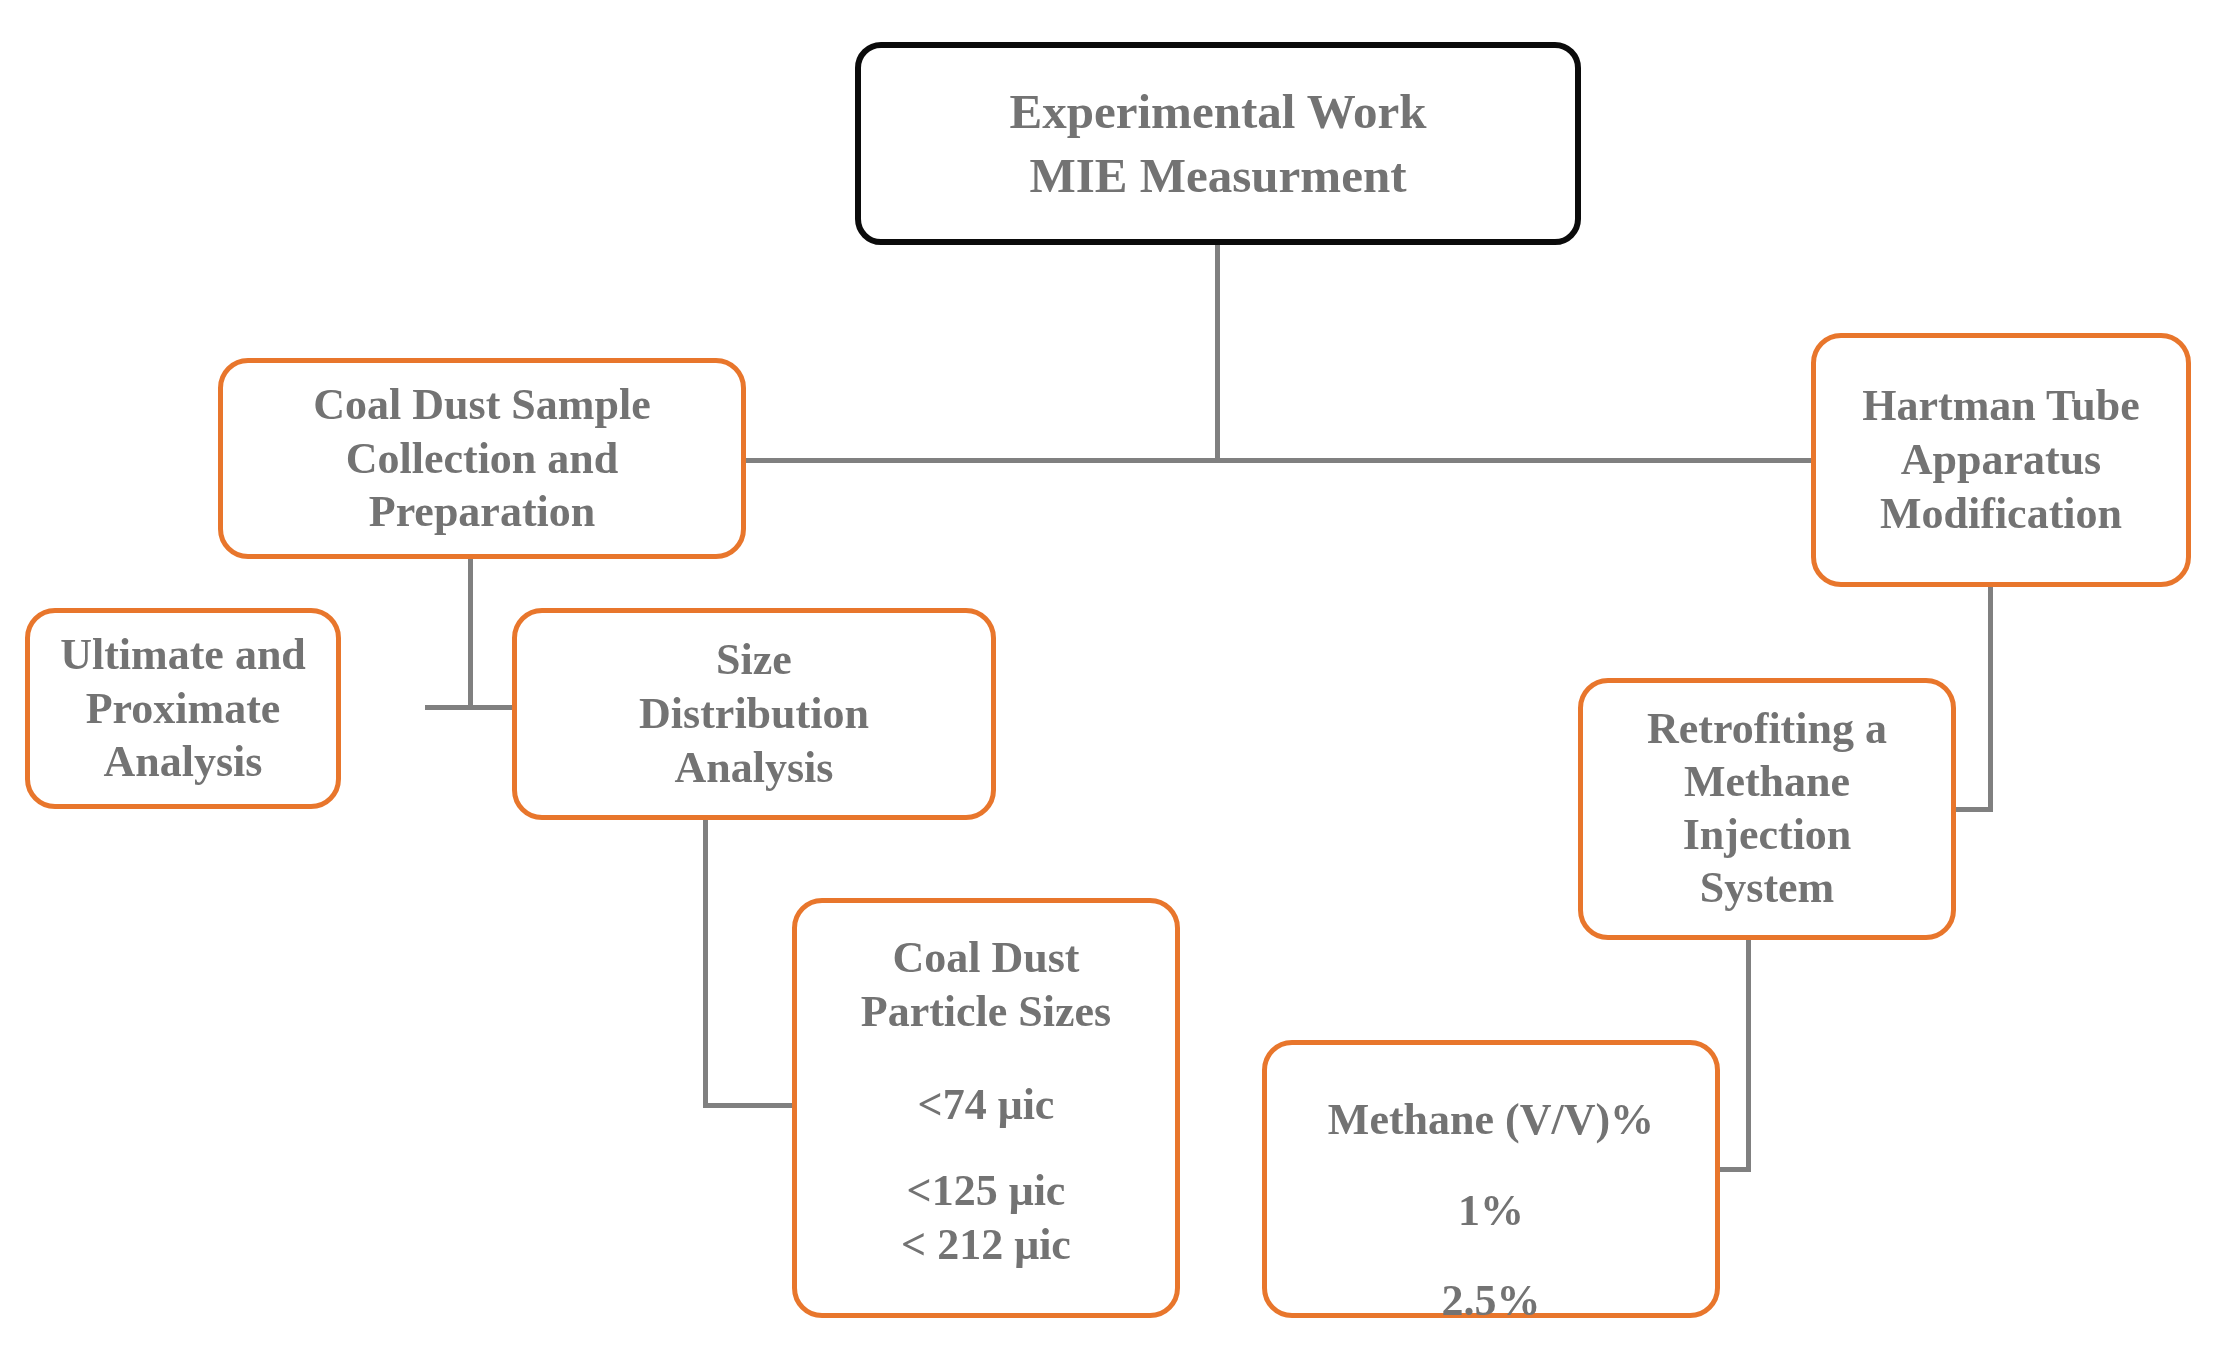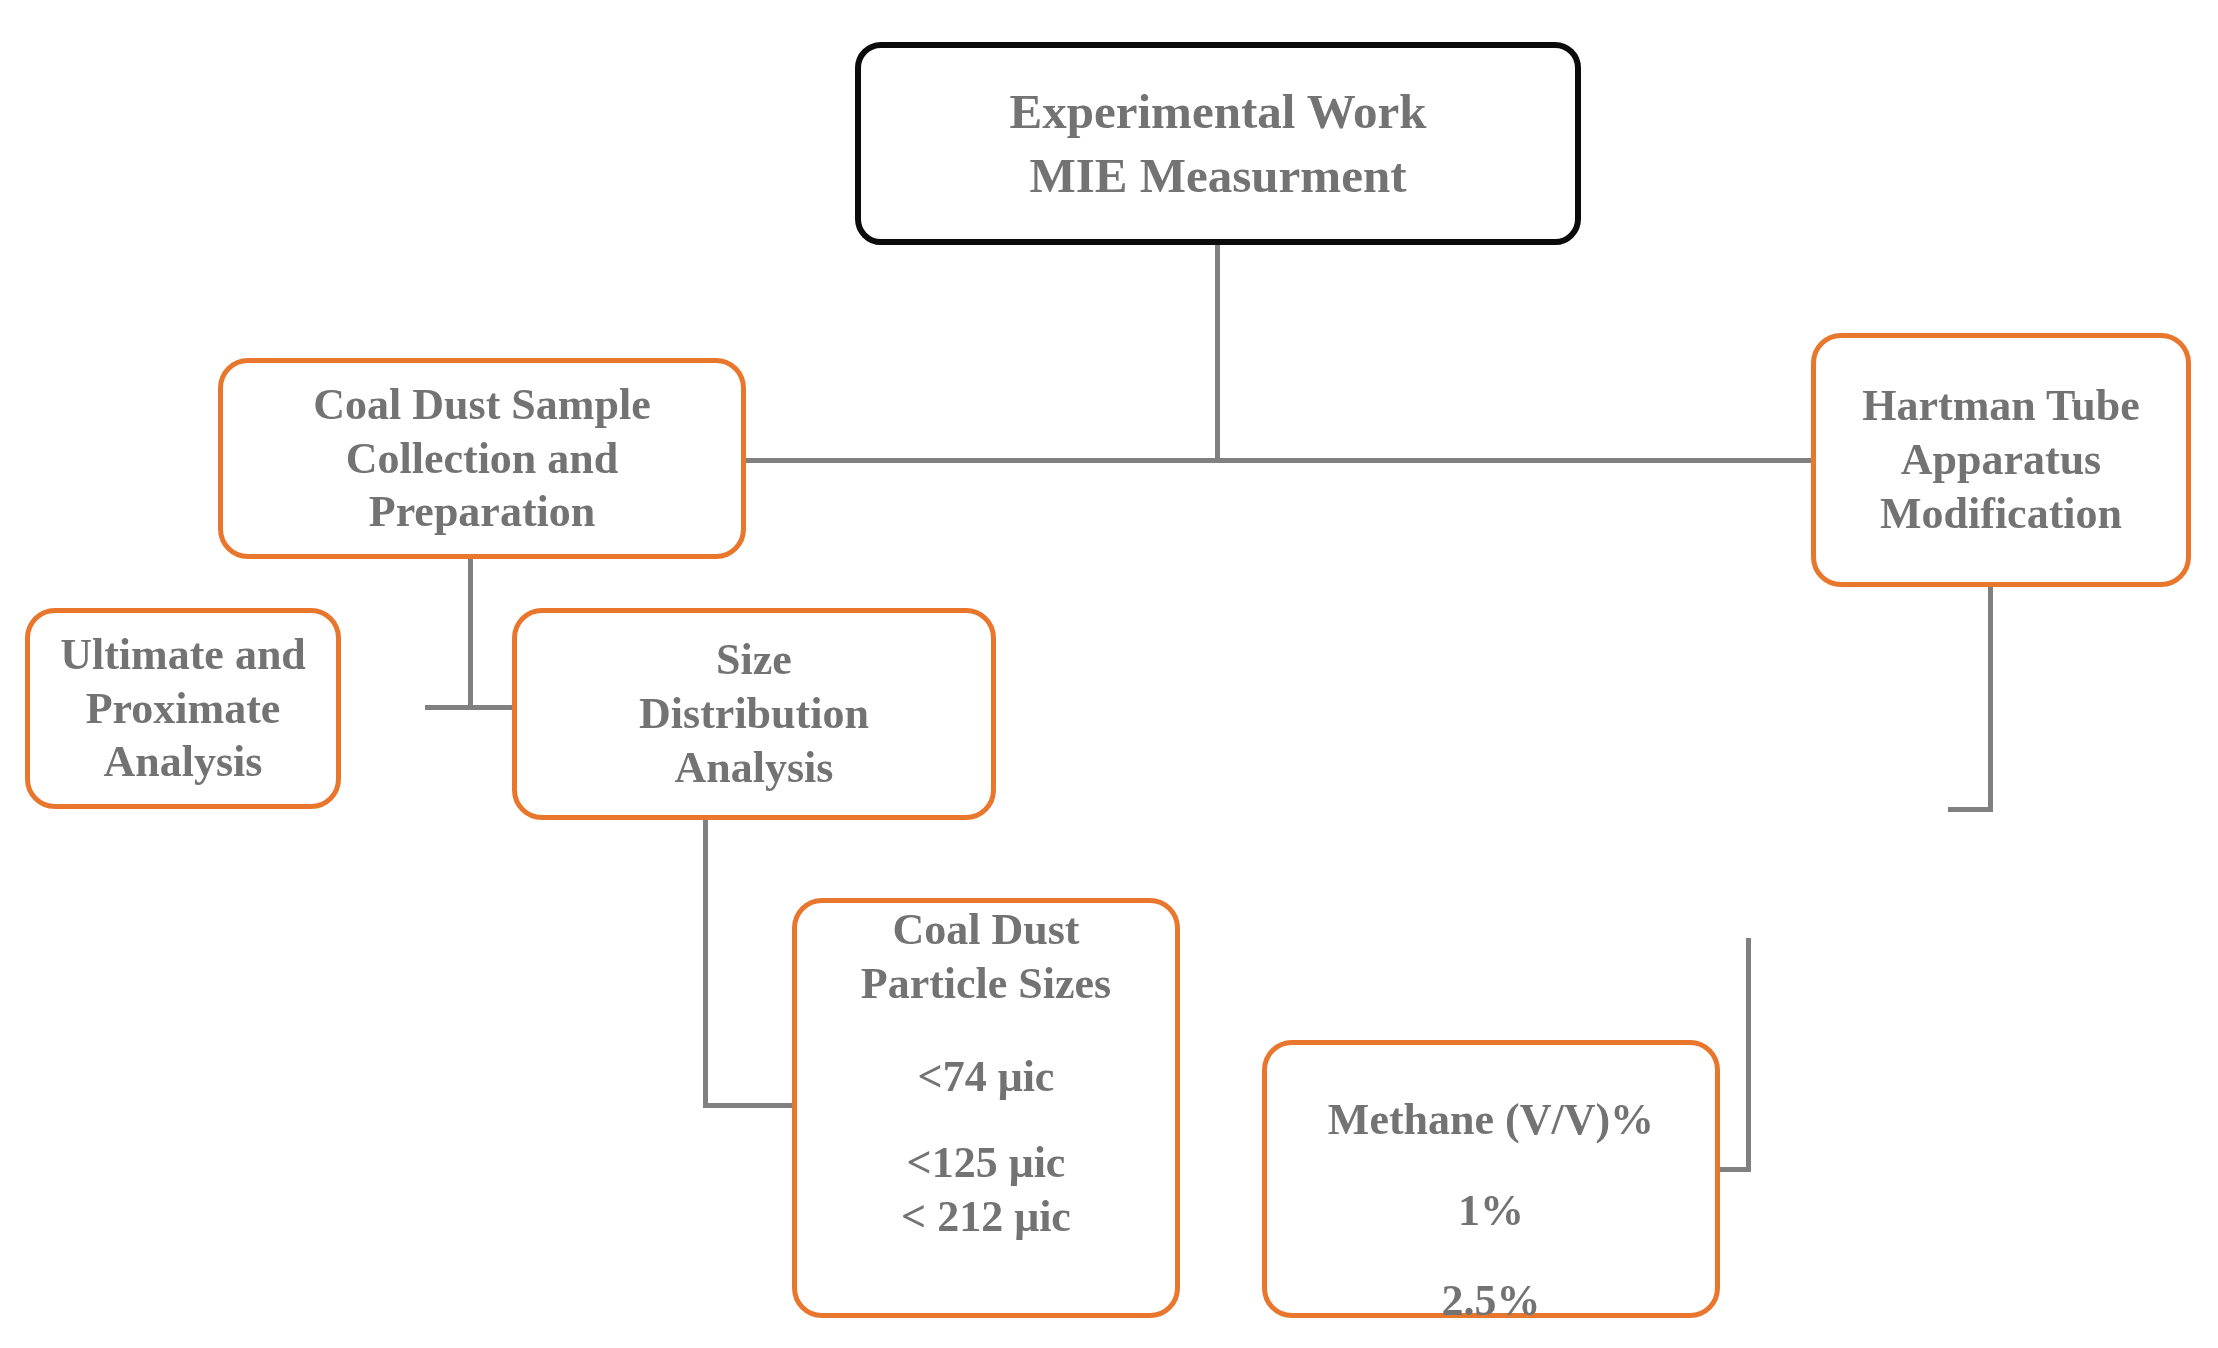--- a/index.html
+++ b/index.html
@@ -96,22 +96,28 @@
     <span class="line">Proximate</span>
     <span class="line">Analysis</span>
   </div>
 
   <div class="node node-orange" style="left:512px; top:608px; width:484px; height:212px; font-size:44px; line-height:1.22;">
     <span class="line">Size</span>
     <span class="line">Distribution</span>
     <span class="line">Analysis</span>
   </div>
 
+  <div class="node node-orange" style="left:1578px; top:678px; width:378px; height:262px; font-size:44px; line-height:1.20;">
+    <span class="line">Retrofiting a</span>
+    <span class="line">Methane</span>
+    <span class="line">Injection</span>
+    <span class="line">System</span>
+  </div>
 
-  <div class="node node-orange" style="left:792px; top:898px; width:388px; height:420px; font-size:44px; line-height:1.22; justify-content:flex-start; ">
+  <div class="node node-orange" style="left:792px; top:898px; width:388px; height:420px; font-size:44px; line-height:1.22; justify-content:flex-start; padding-top:28px;">
     <span class="line">Coal Dust</span>
     <span class="line">Particle Sizes</span>
     <span class="line" style="margin-top:40px;">&lt;74 μic</span>
     <span class="line" style="margin-top:32px;">&lt;125 μic</span>
     <span class="line" style="">&lt; 212 μic</span>
   </div>
 
   <div class="node node-orange" style="left:1262px; top:1040px; width:458px; height:278px; font-size:44px; line-height:1.22; justify-content:flex-start; padding-top:48px;gap:37px;">
     <span class="line">Methane (V/V)%</span>
     <span class="line">1%</span>

